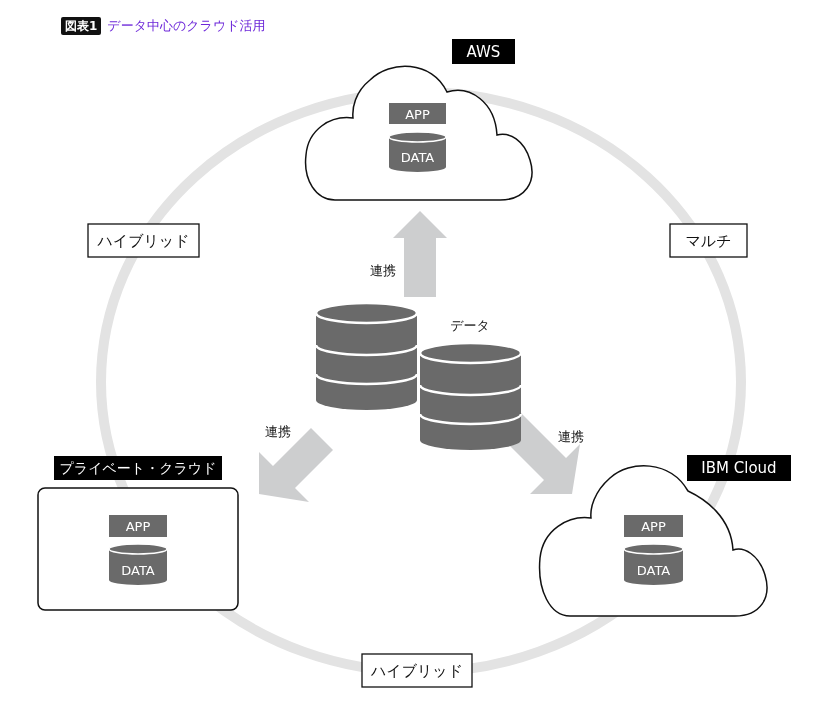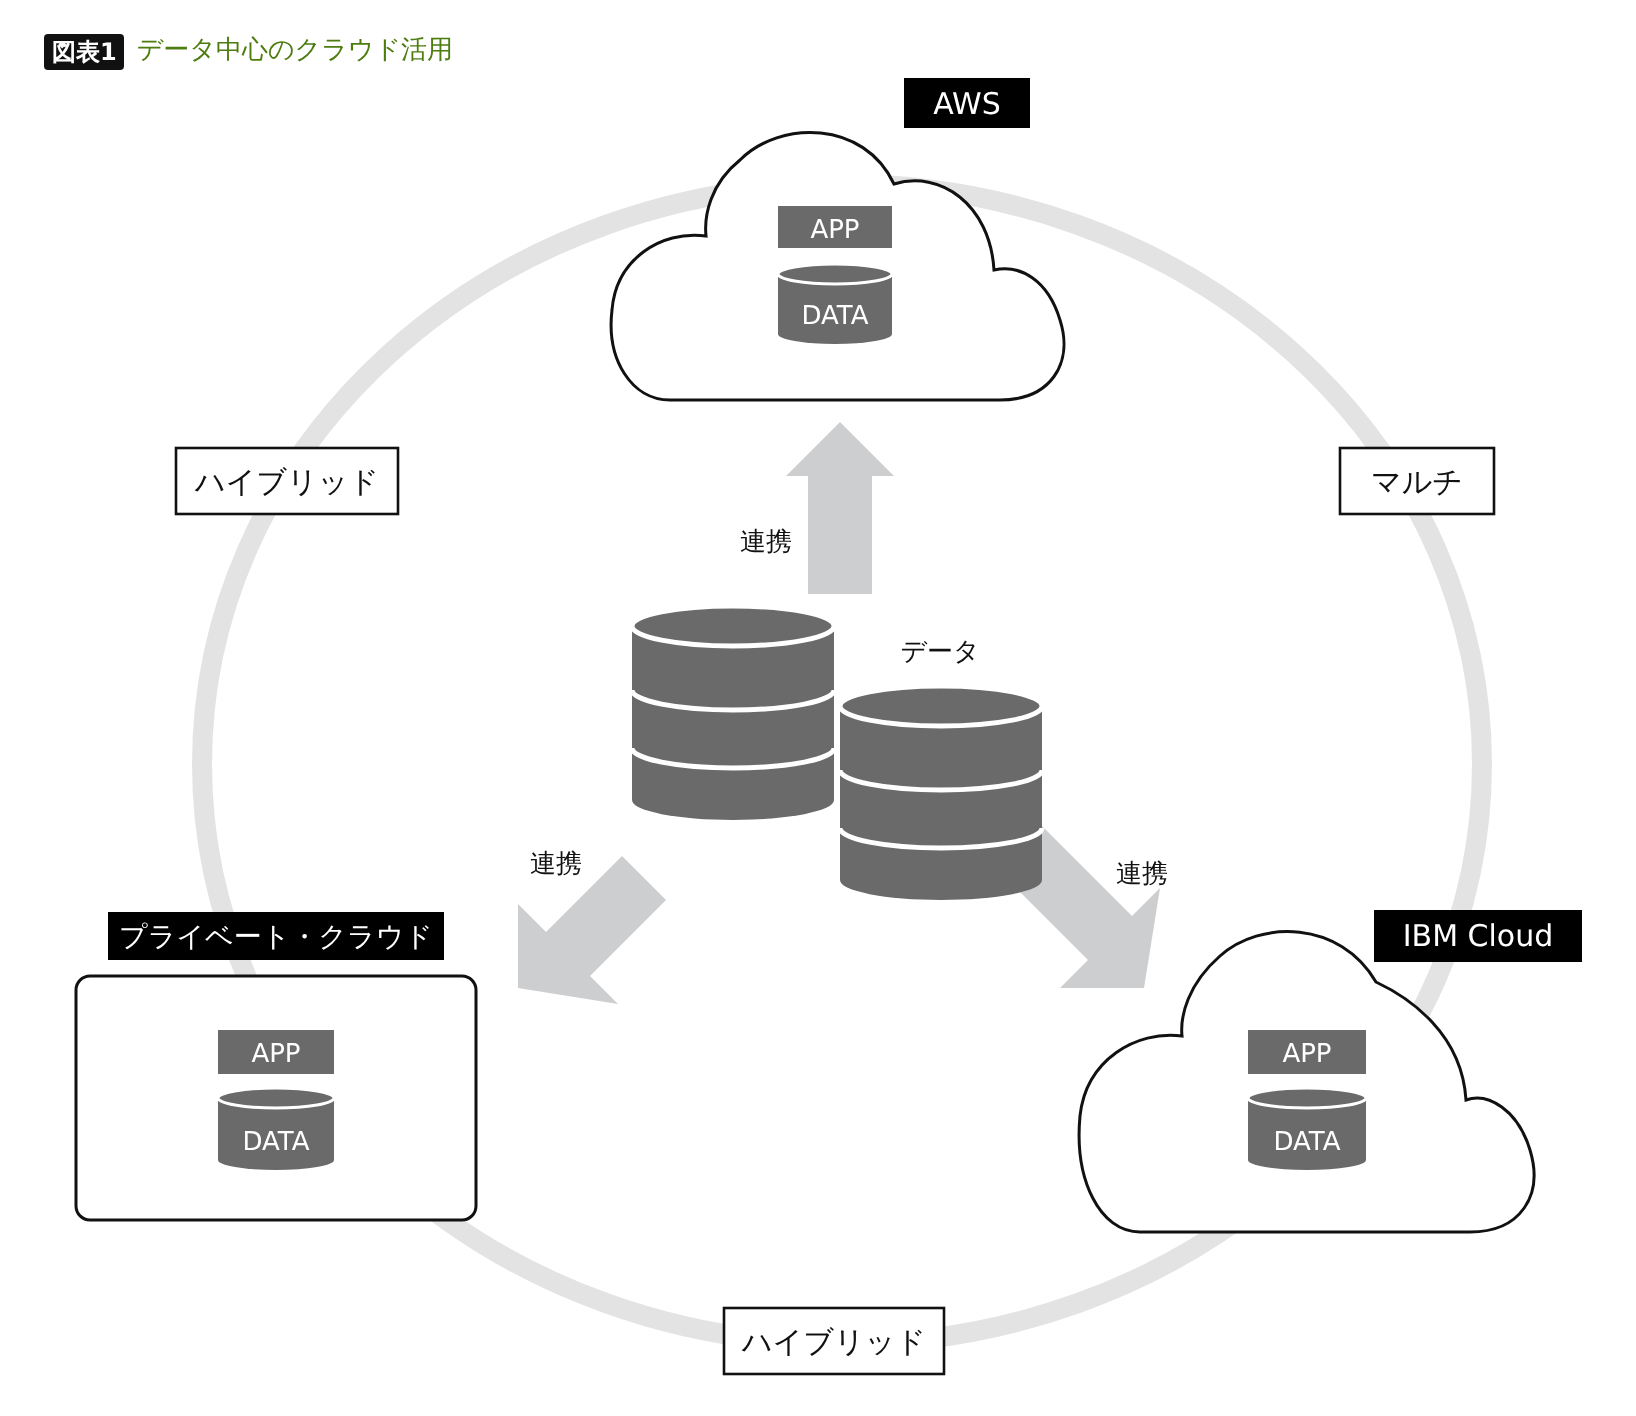--- a/index.html
+++ b/index.html
@@ -1,21 +1,21 @@
 <!DOCTYPE html>
 <html><head>
   <meta charset="utf-8">
   <style>
     html, body { margin: 0; padding: 0; background: #ffffff; }
     body { width: 818px; height: 708px; position: relative; overflow: hidden;
            font-family: "DejaVu Sans", "Liberation Sans", sans-serif; color: #111; }
     #diagram { position: absolute; left: 0; top: 0; width: 818px; height: 708px; }
     .title-row { position: absolute; left: 22px; top: 16px; display: flex; align-items: center; gap: 6px; height: 20px; }
-    .fig-badge { background: #111; color: #fff; font-size: 12px; font-weight: bold; padding: 1px 4px; line-height: 16px; border-radius: 2px; }
-    .fig-title { font-size: 13px; color: #4d7c0f; line-height: 16px; }
+    .fig-badge { background: #111; color: #fff; font-size: 12px; font-weight: bold; padding: 1px 4px; line-height: 16px; border-radius: 2px; margin-left: 39px; }
+    .fig-title { font-size: 13px; color: #6d28d9; line-height: 16px; }
     .svg-text { font-family: "DejaVu Sans", "Liberation Sans", sans-serif; }
   </style>
 </head>
 <body>
 
 <div class="title-row">
   <span class="fig-badge">図表1</span>
   <span class="fig-title">データ中心のクラウド活用</span>
 </div>
 

